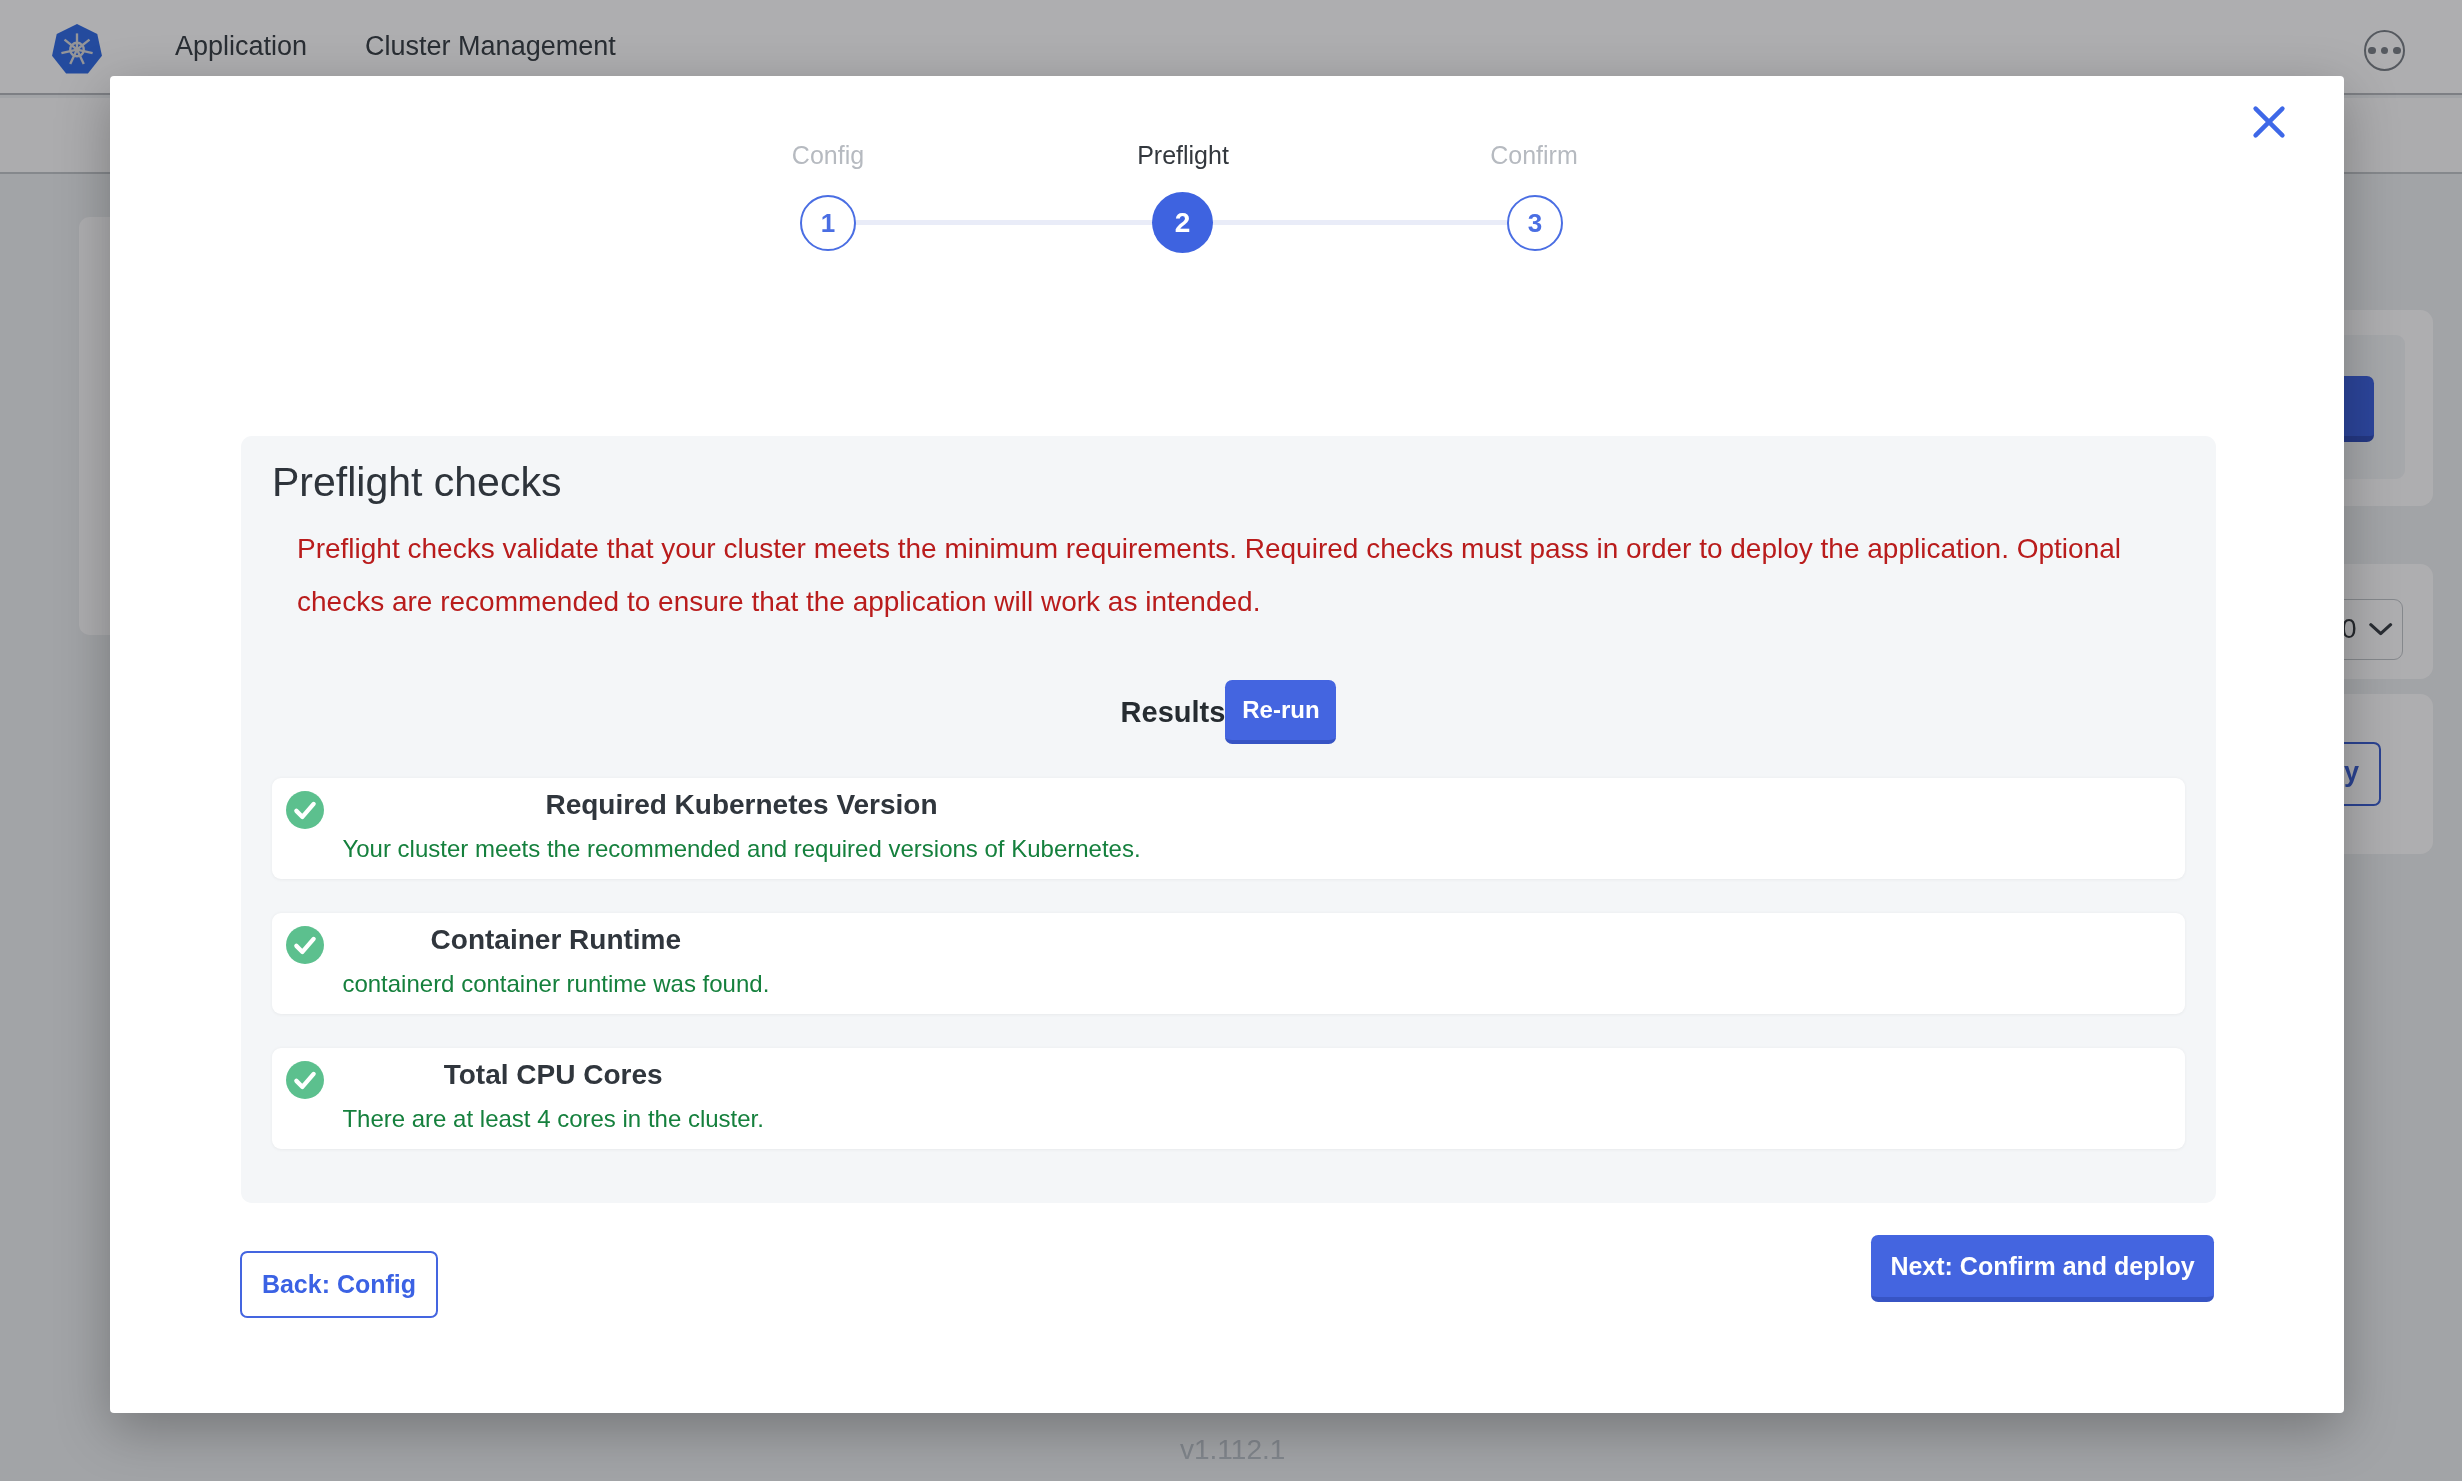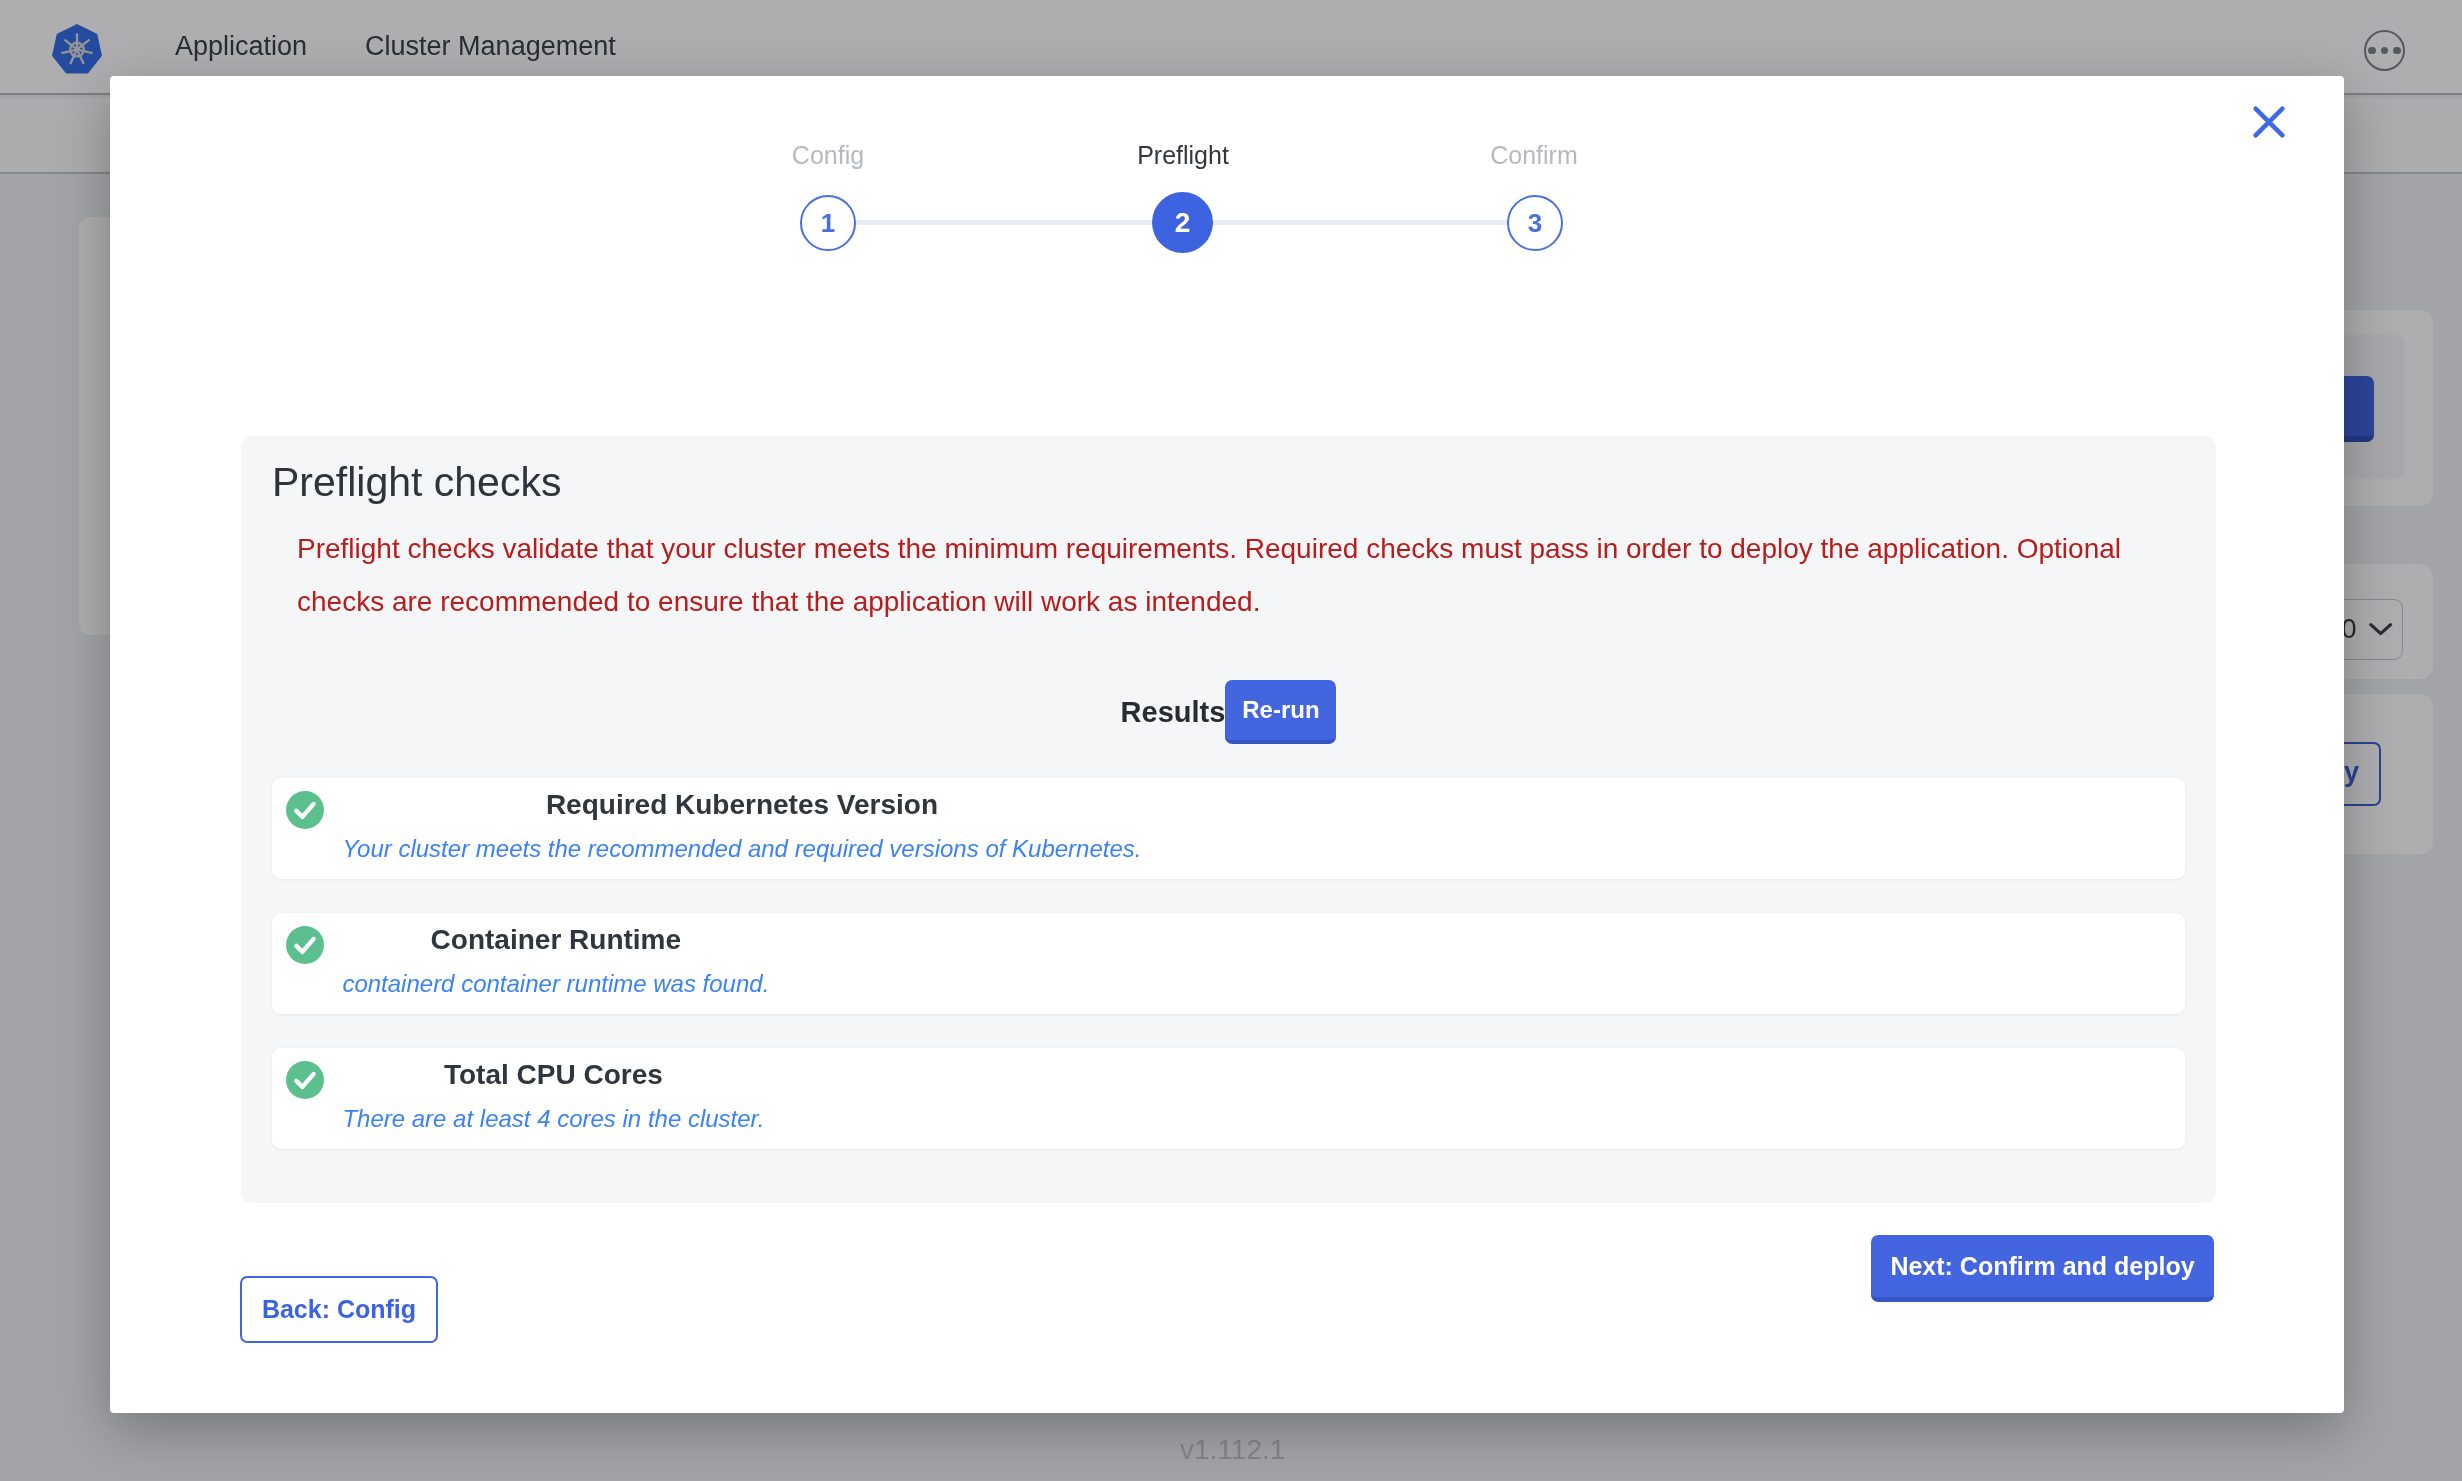--- a/index.html
+++ b/index.html
@@ -128,25 +128,25 @@
   }
   .check-row {
     margin-top:34px; height:101px; background:#ffffff; border-radius:9px;
     box-shadow:0 0.9px 3.6px rgba(0,0,0,0.05);
     display:flex; align-items:flex-start; padding:9px 18px 0 14.4px;
   }
   .check-row:first-of-type { margin-top:25px; }
   .check-icon { width:38px; height:38px; flex:0 0 38px; margin-top:3.6px; }
   .check-text { margin-left:18px; }
   .check-title { font-size:28px; font-weight:bold; color:#30363d; line-height:36px;text-align:center; }
-  .check-detail { margin-top:11.7px; font-size:24px; color:#3b82f6;font-style:italic; }
+  .check-detail { margin-top:11.7px; font-size:24px; color:#15803d; }
 
   
   .back-btn {
-    position:absolute; left:130px; top:1200px; width:198px; height:67px;
+    position:absolute; left:130px; top:1175px; width:198px; height:67px;
     background:#ffffff; border:2.7px solid #4465e0; border-radius:7.2px;
     color:#3b62e4; font-size:25px; font-weight:bold; font-family:inherit; cursor:pointer;
   }
   .next-btn {
     position:absolute; left:1761px; top:1159px; width:343px; height:67px;
     background:#4465e0; border:none; border-bottom:5.4px solid #3754c4; border-radius:7.2px;
     color:#ffffff; font-size:25px; font-weight:bold; font-family:inherit; cursor:pointer;
   }
 </style>
 </head>

